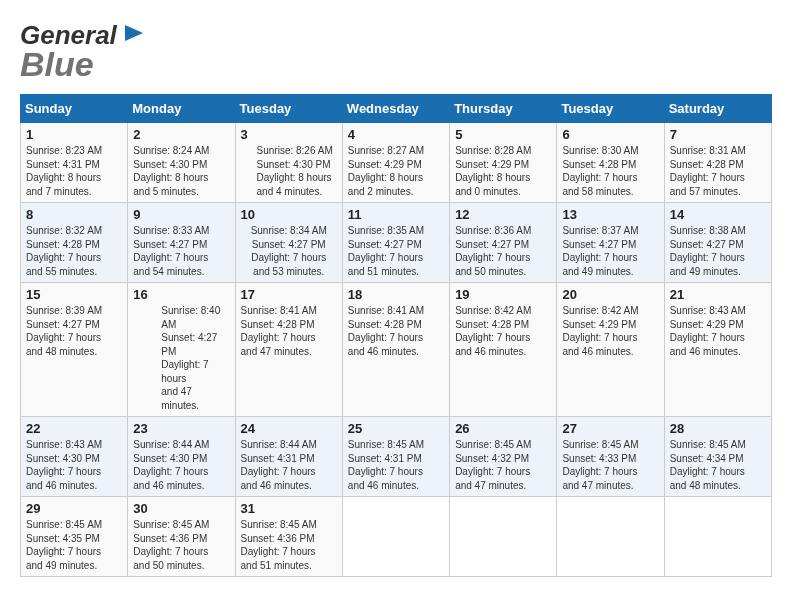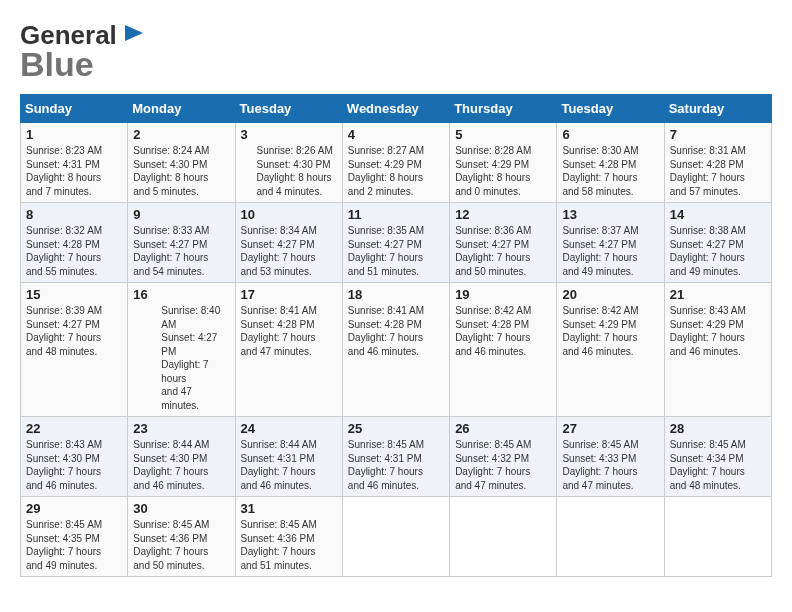--- a/index.html
+++ b/index.html
@@ -8,20 +8,21 @@
       background: #fff;
       width: 792px;
       min-height: 612px;
       padding: 20px;
     }
     .header-area {
       display: flex;
       justify-content: space-between;
       align-items: flex-start;
       margin-bottom: 10px;
+      font-style: italic;
     }
     .logo {
       display: flex;
       flex-direction: column;
       align-items: flex-start;
     }
     .title-area {
       text-align: right;
     }
     .month-title {
@@ -180,21 +181,21 @@
         </td>
         <td>
           <span class="day-num">9</span>
           <div class="day-info" style="white-space: pre-line;">Sunrise: 8:33 AM
 Sunset: 4:27 PM
 Daylight: 7 hours
 and 54 minutes.</div>
         </td>
         <td>
           <span class="day-num">10</span>
-          <div class="day-info" style="white-space: pre-line;">Sunrise: 8:34 AM
+          <div class="day-info" style="white-space: pre-line; text-align: center;">Sunrise: 8:34 AM
 Sunset: 4:27 PM
 Daylight: 7 hours
 and 53 minutes.</div>
         </td>
         <td>
           <span class="day-num">11</span>
           <div class="day-info" style="white-space: pre-line;">Sunrise: 8:35 AM
 Sunset: 4:27 PM
 Daylight: 7 hours
 and 51 minutes.</div>

